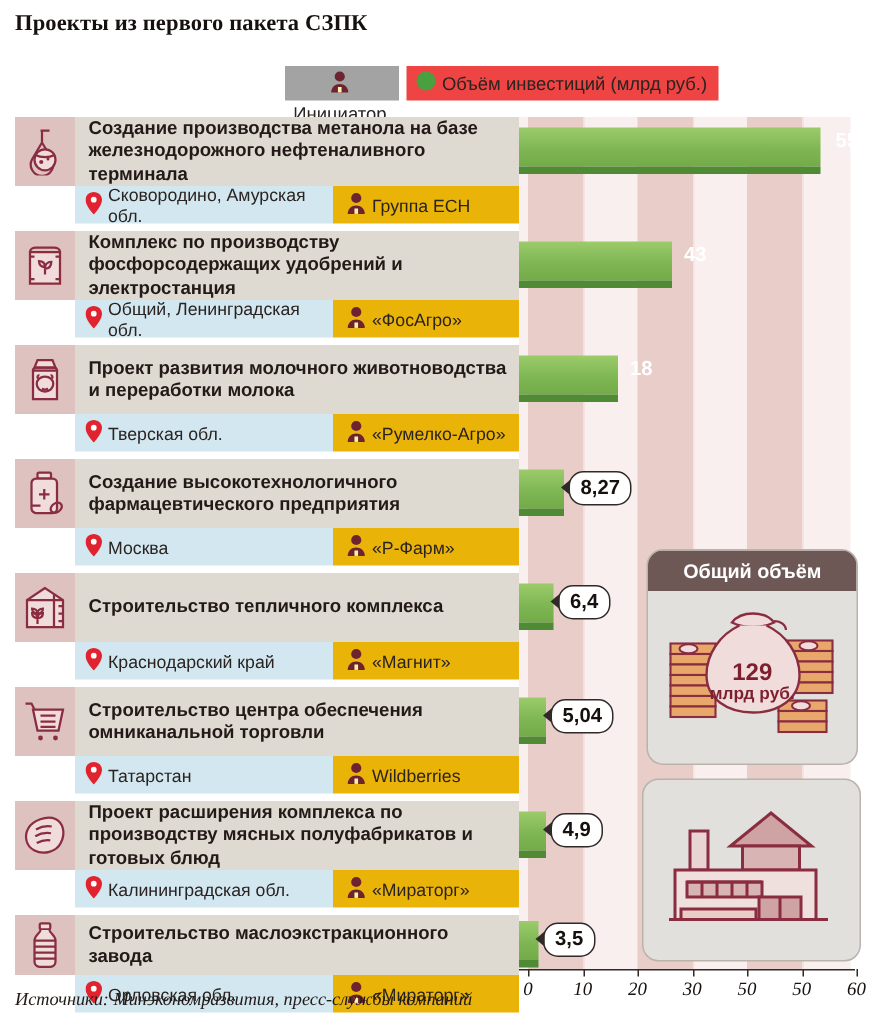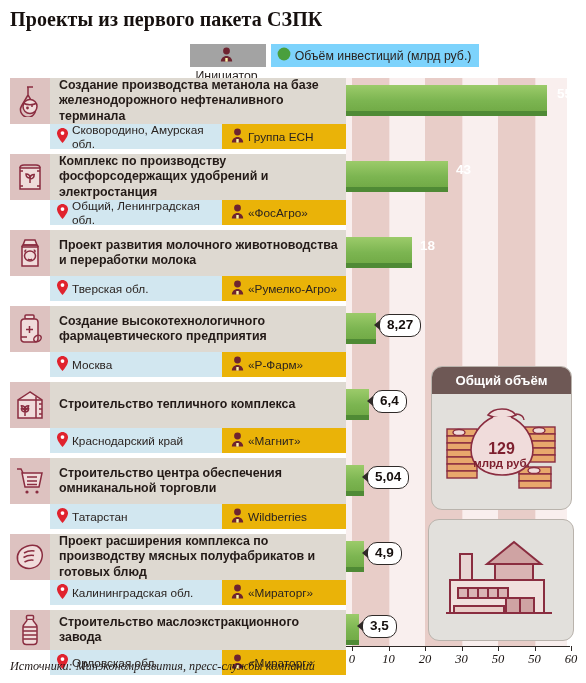--- a/index.html
+++ b/index.html
@@ -8,34 +8,34 @@
     background: #ffffff;
     font-family: "Liberation Sans", sans-serif;
     overflow: hidden;
   }
   .page { position: relative; width: 586px; height: 683px; background:#fff; }
 
   
   .title {
     position: absolute; left: 10px; top: 8px;
     font-family: "Liberation Serif", serif;
-    font-weight: bold; font-size: 20px; color: #16100e;
+    font-weight: bold; font-size: 15px; color: #16100e;
     letter-spacing: .1px;
   }
 
   
   .legend { position: absolute; left: 57px; top: 44px; display: flex; gap: 5px; align-items: stretch; }
   .lg-chip {
     display: flex; align-items: center; gap: 4px;
     padding: 3px 8px 3px 6px; height: 23px;
     font-size: 12.3px; color: #2a2320; white-space: nowrap;
   }
   .lg-loc { background: #d2e7f0; margin-top: 46px; }
   .lg-ini { background: #a3a3a3; flex-direction: column; }
-  .lg-inv { background: #7dd3fc; }
+  .lg-inv { background: #ef4444; }
 
   
   .plot {
     position: absolute; left: 346px; top: 78px; width: 221px; height: 568px;
     background: #f9efee;
   }
   .plot .band { position: absolute; top: 0; bottom: 0; width: 36.5px; background: #e8cdc8; }
   .plot .vline { position: absolute; top: 0; bottom: 0; width: 1px; background: #f4e3e1; }
 
   

